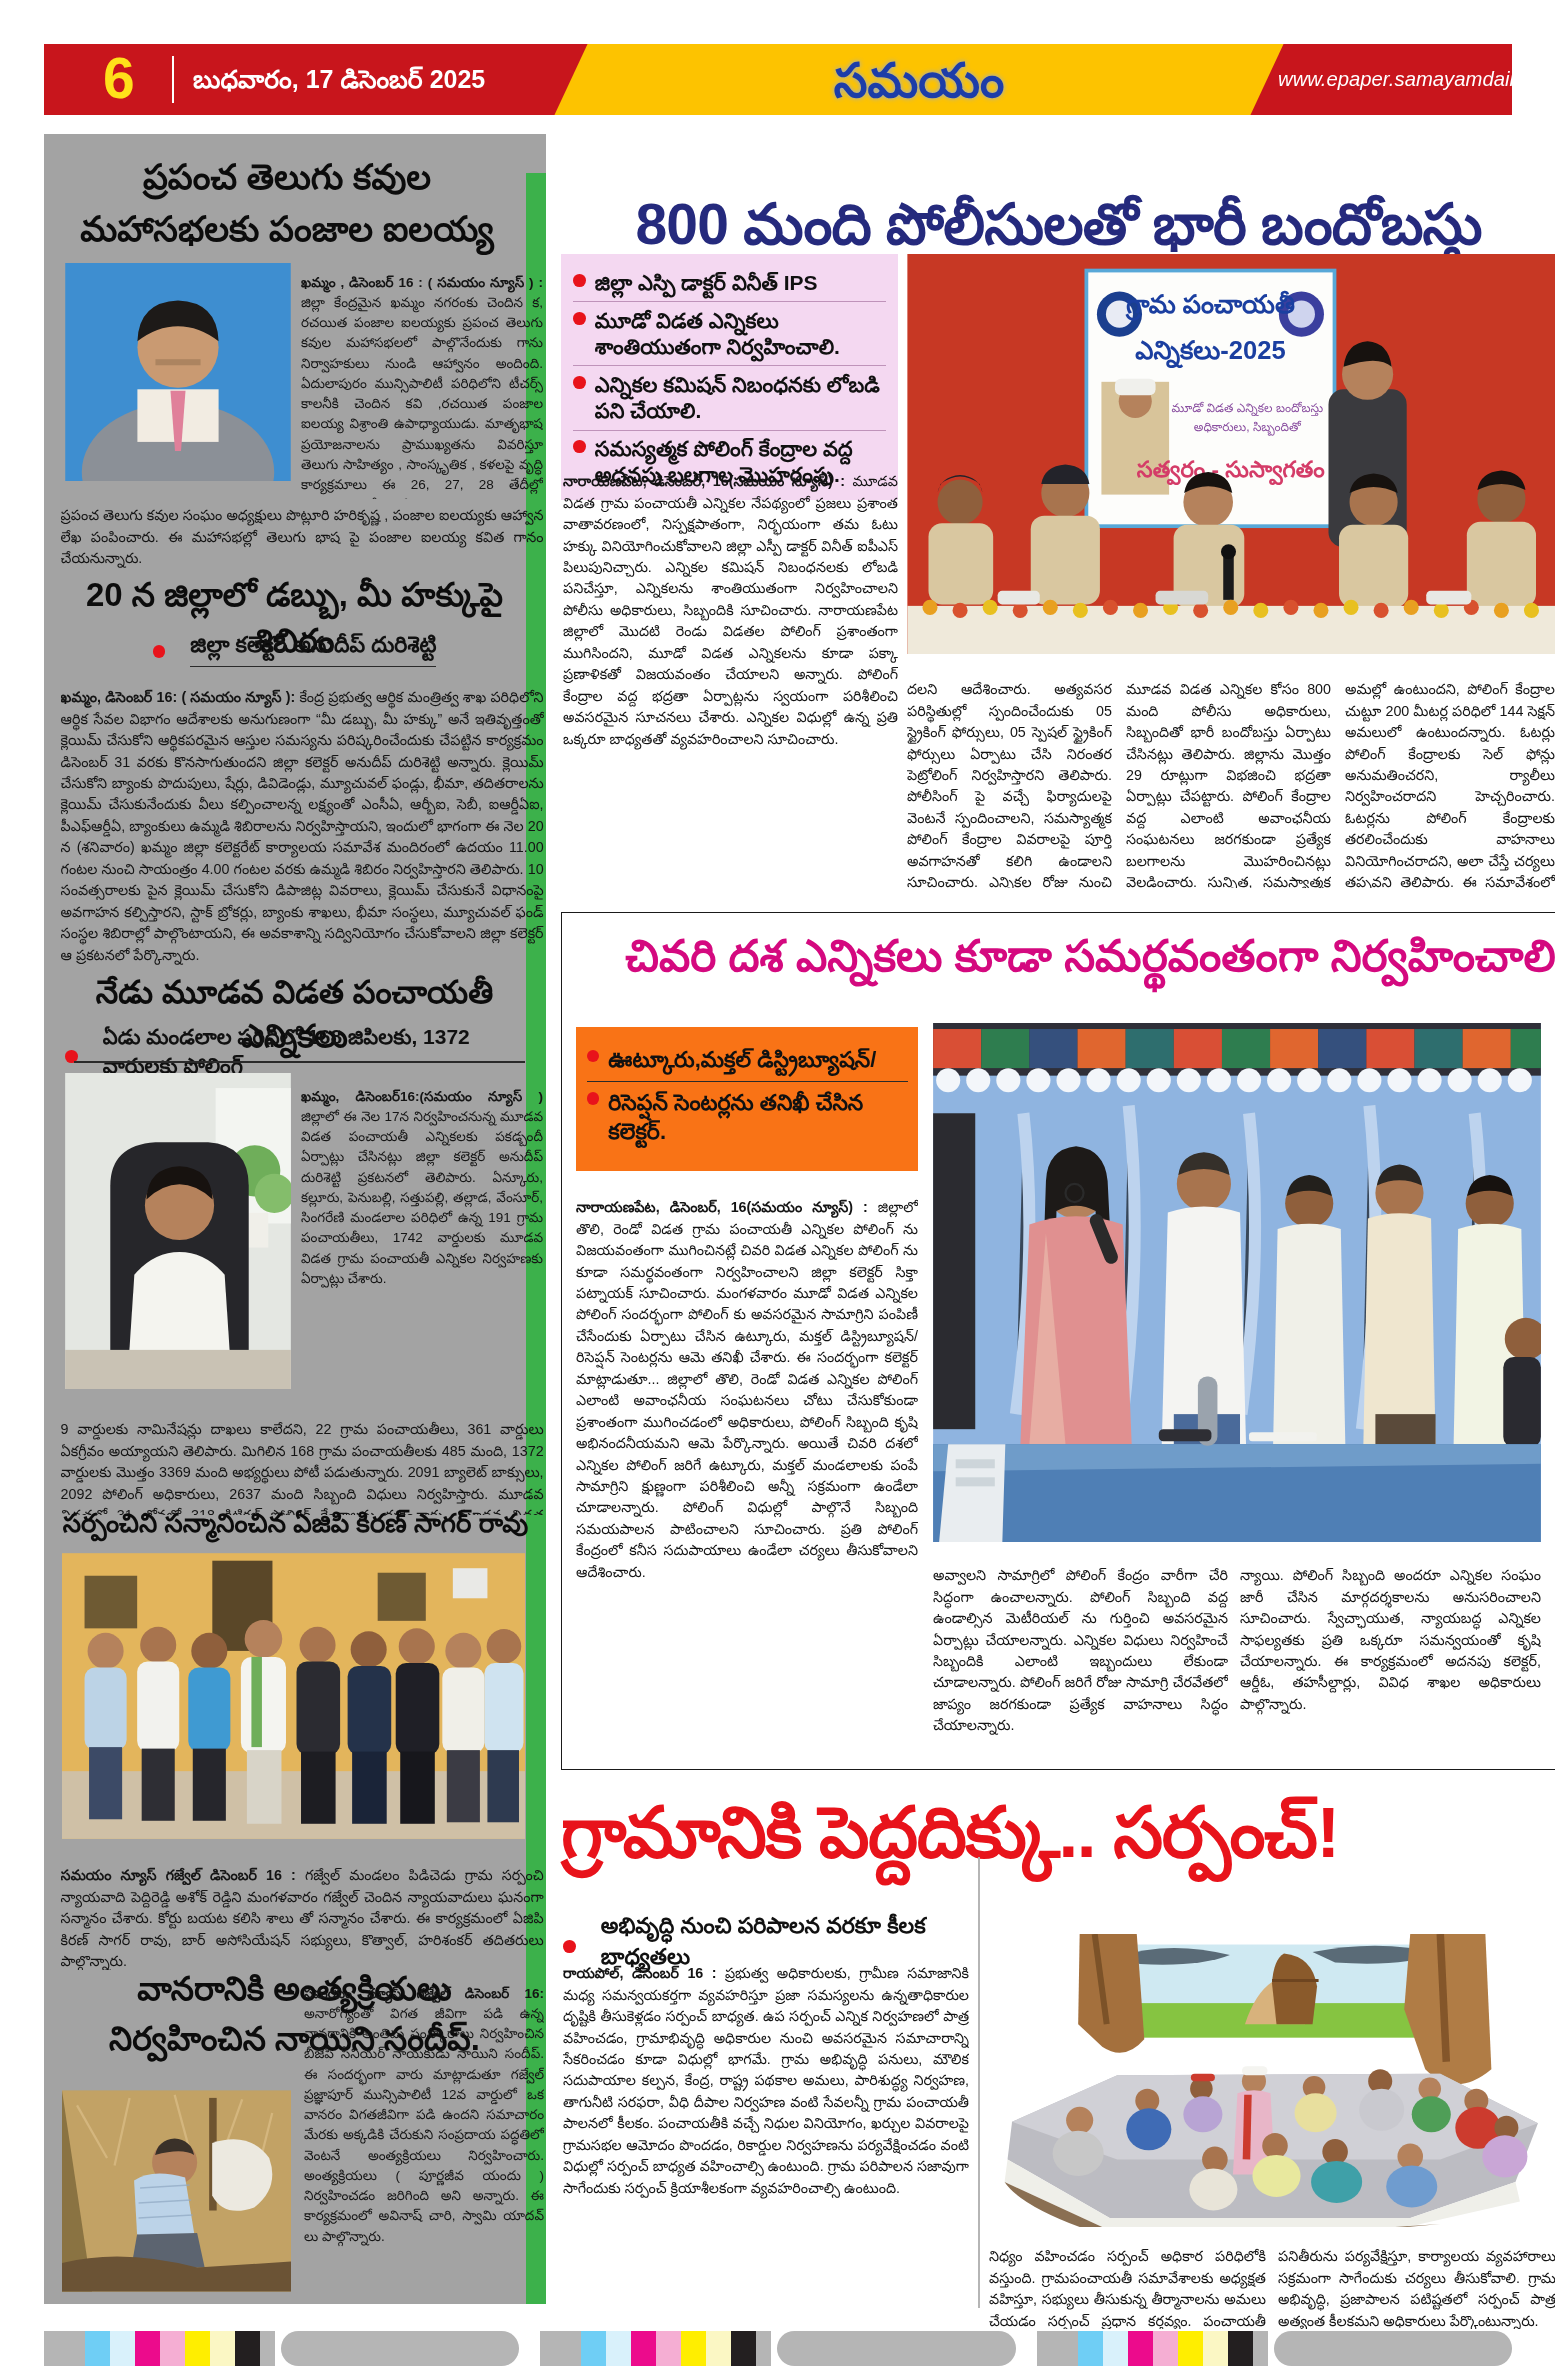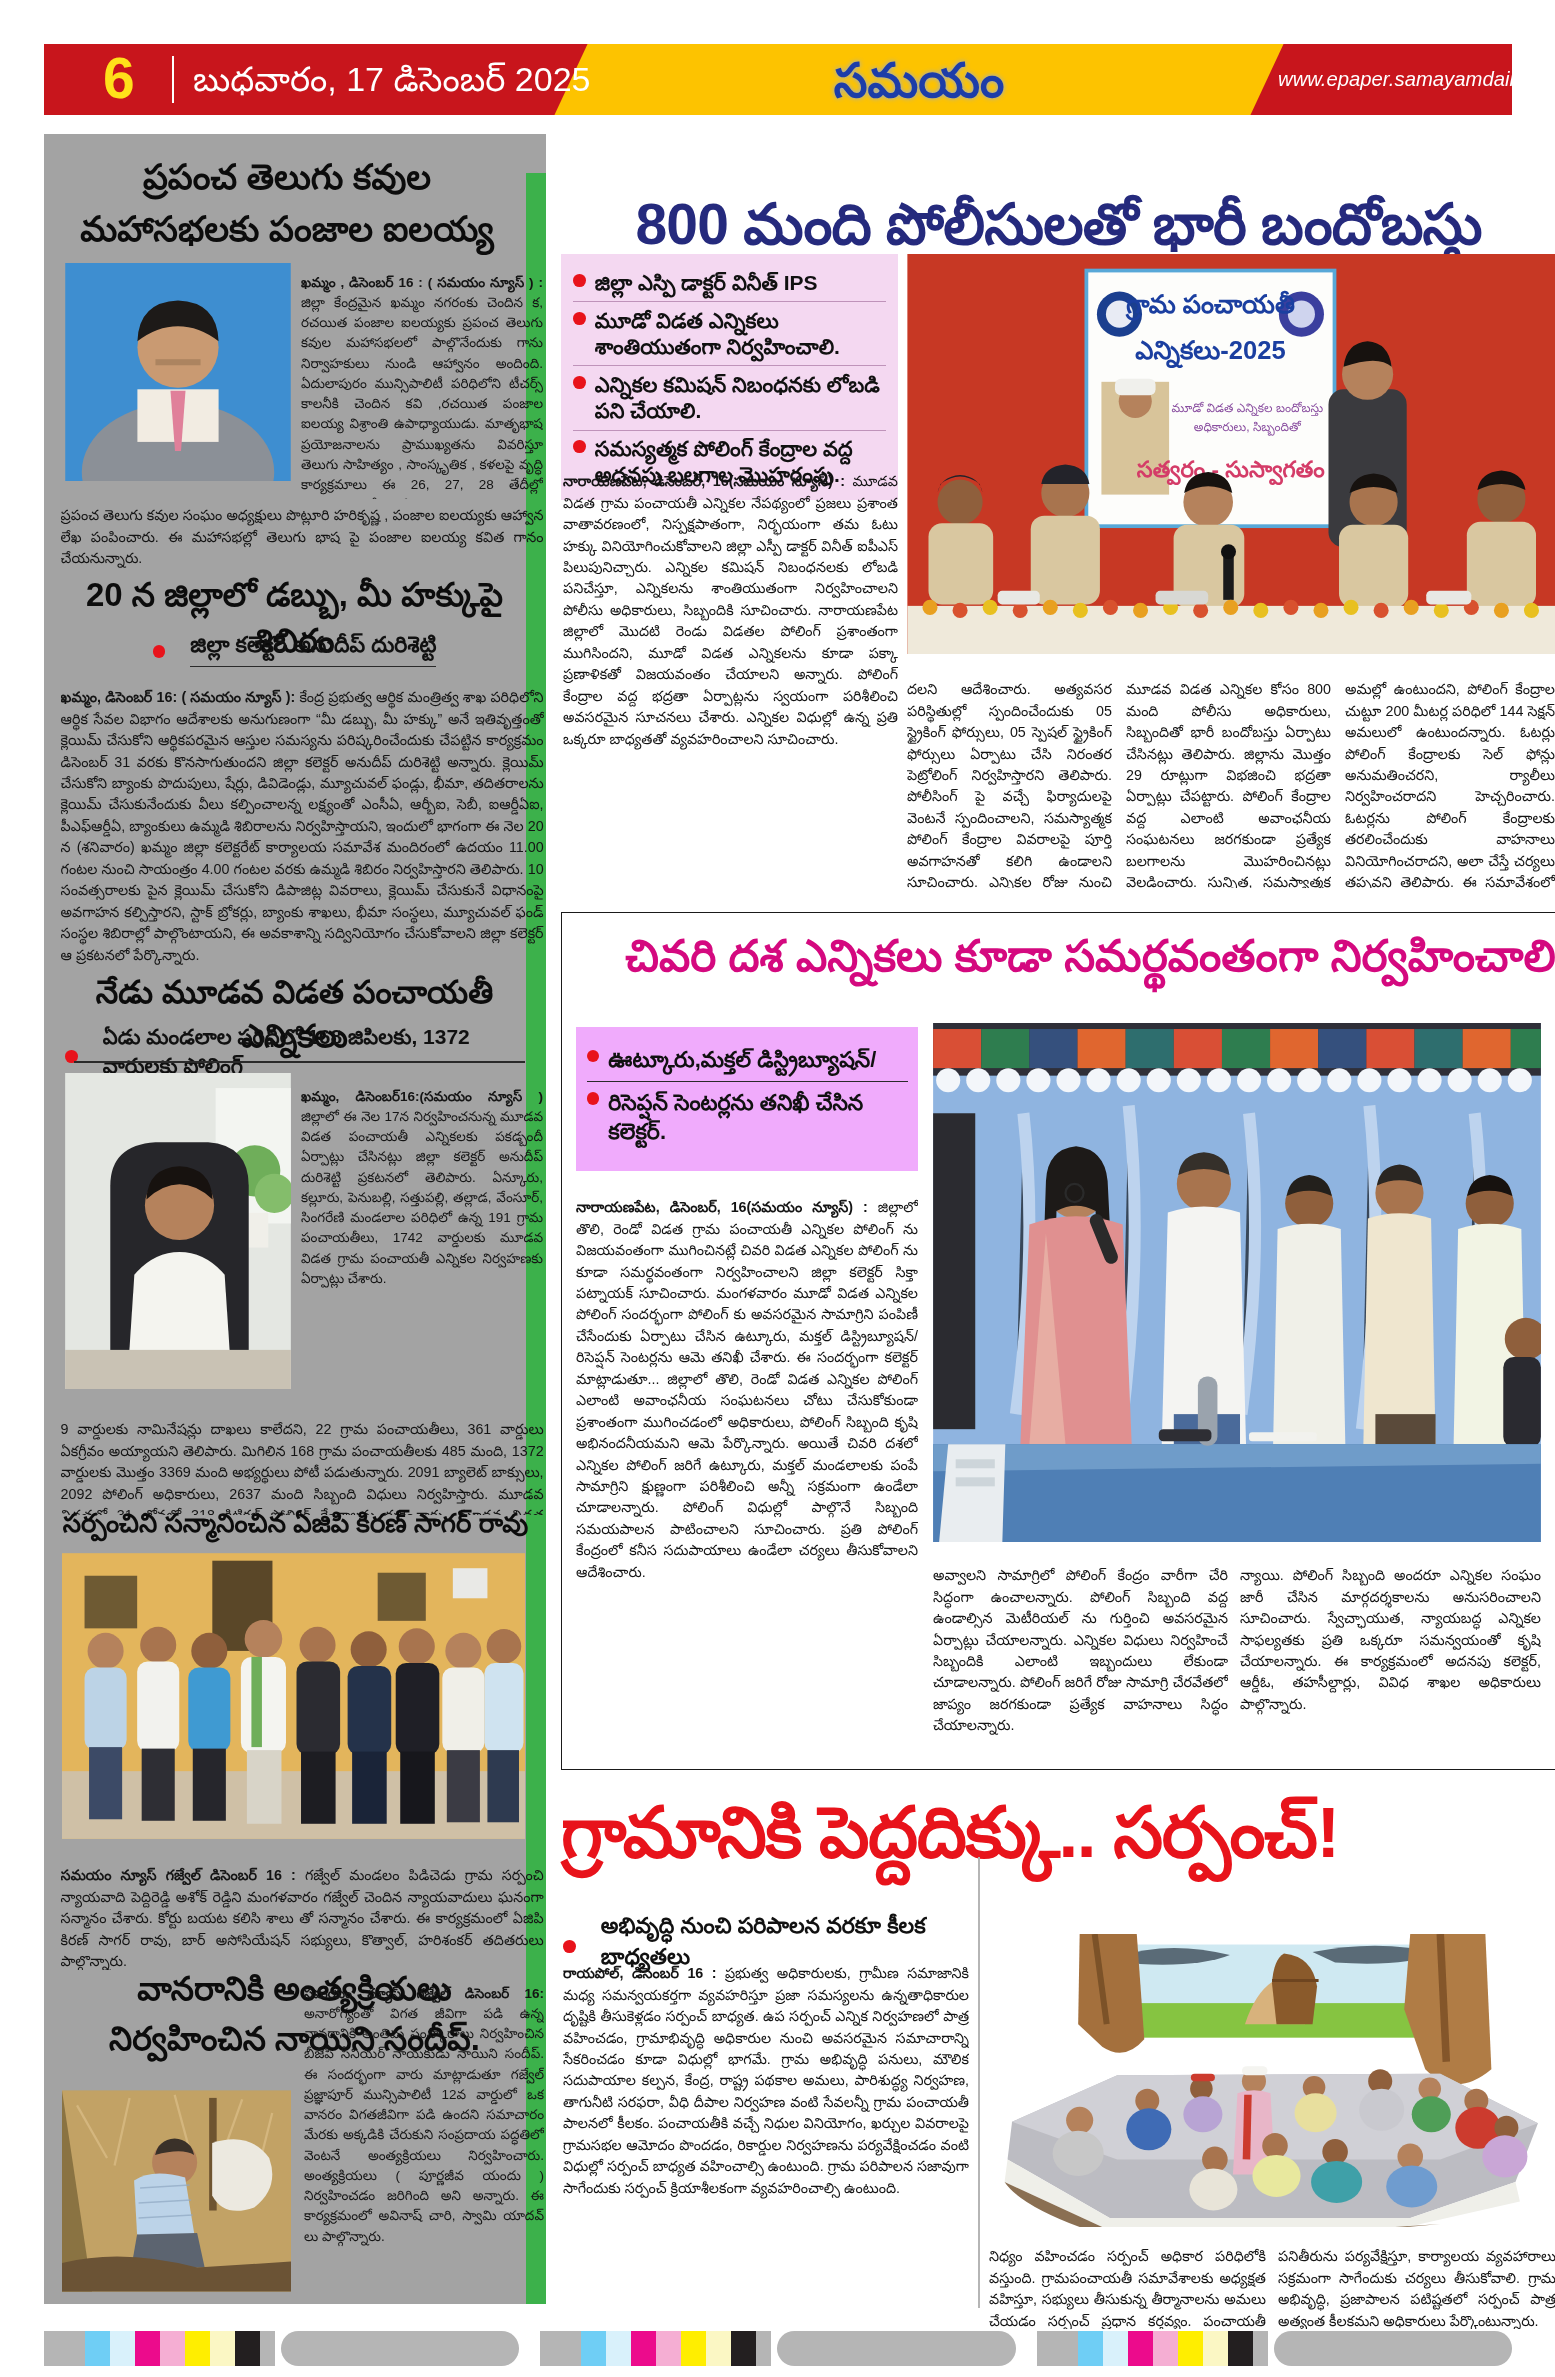--- a/index.html
+++ b/index.html
@@ -4,21 +4,21 @@
 <style>
   html,body{margin:0;padding:0;background:#ffffff;}
   #page{position:relative;width:1555px;height:2377px;background:#ffffff;overflow:hidden;
         font-family:"Liberation Sans","DejaVu Sans",sans-serif;color:#111;}
   .abs{position:absolute;}
   
   #header{position:absolute;left:44px;top:44px;width:1468px;height:71px;background:#c8151c;}
   #header-yellow{position:absolute;left:527px;top:0;width:696px;height:71px;background:#fdc300;transform:skewX(-25deg);}
   .pageno{position:absolute;left:59px;top:-1.5px;font-size:57px;font-weight:bold;color:#ffe11a;line-height:71px;}
   .hdr-sep{position:absolute;left:128px;top:12px;width:2.3px;height:47px;background:#ffffff;}
-  .hdr-date{position:absolute;left:149px;top:0;height:71px;line-height:71px;font-size:34px;font-weight:normal;color:#ffffff;}
+  .hdr-date{position:absolute;left:149px;top:0;height:71px;line-height:71px;font-size:25px;font-weight:bold;color:#ffffff;}
   .masthead{position:absolute;left:527px;top:0;width:696px;height:71px;line-height:74px;text-align:center;
             font-size:48px;font-weight:bold;color:#1d3da8;text-shadow:0 0 5.3px #8fa8e0;}
   .website{position:absolute;left:1234px;top:0;width:229px;height:71px;line-height:71px;text-align:center;
            font-size:20.3px;color:#ffffff;font-style:italic;}
   
   #sidebar{position:absolute;left:44px;top:134px;width:502px;height:2170px;background:#a3a3a3;}
   #sidebar-stripe{position:absolute;right:0;top:39px;width:19.6px;height:2131px;background:#3cb14b;}
   .sb-head{position:absolute;text-align:center;font-weight:bold;color:#0c0c0c;}
   .body{font-size:14.3px;line-height:1.5;text-align:justify;color:#141414;overflow:hidden;}
   .body b{white-space:normal;}
@@ -26,21 +26,21 @@
   .dot{width:12.8px;height:12.8px;border-radius:50%;background:#e8131b;flex:none;margin-top:4.5px;}
   .rule{background:#2a2a2a;height:1.5px;}
   .photo{position:absolute;overflow:hidden;}
   .photo svg{display:block;}
   
   .hl-a{position:absolute;left:561px;top:147px;width:995px;text-align:center;font-size:57px;font-weight:bold;color:#252a7d;letter-spacing:-0.8px;margin-top:44px;}
   .pinkbox{position:absolute;left:561px;top:254px;width:337px;height:246px;background:#f4d8f1;padding:10.5px 12px;box-sizing:border-box;}
   .pinkbox .item{display:flex;gap:9px;font-size:21px;font-weight:bold;line-height:1.25;
                  border-bottom:0.8px solid #bf93ba;padding:5.3px 0;}
   .pinkbox .item:last-child{border-bottom:none;}
-  .peachbox{position:absolute;left:576px;top:1027px;width:342px;height:144px;background:#f0abfc;padding:12px 10.5px;box-sizing:border-box;}
+  .peachbox{position:absolute;left:576px;top:1027px;width:342px;height:144px;background:#f97316;padding:12px 10.5px;box-sizing:border-box;}
   .peachbox .item{display:flex;gap:9px;font-size:22px;font-weight:bold;line-height:1.35;
                   border-bottom:0.8px solid #2a2a2a;padding:6px 0;}
   .peachbox .item:last-child{border-bottom:none;}
   .b-box{position:absolute;left:561px;top:912px;width:995px;height:858px;border:1.5px solid #1a1a1a;box-sizing:border-box;}
   .hl-b{position:absolute;left:561px;top:931px;width:995px;text-align:center;font-size:44px;font-weight:bold;color:#d4097f;margin-left:32px;}
   .hl-c{position:absolute;left:561px;top:1792px;width:995px;text-align:left;font-size:71px;font-weight:bold;color:#e8131b;letter-spacing:-1.5px;}
   .vrule{position:absolute;width:1.5px;background:#b5b5b5;}
   
   #colorbar{position:absolute;left:44px;top:2331px;width:1468px;height:35px;display:flex;gap:21px;}
   .cb-group{flex:1;display:flex;align-items:stretch;}

